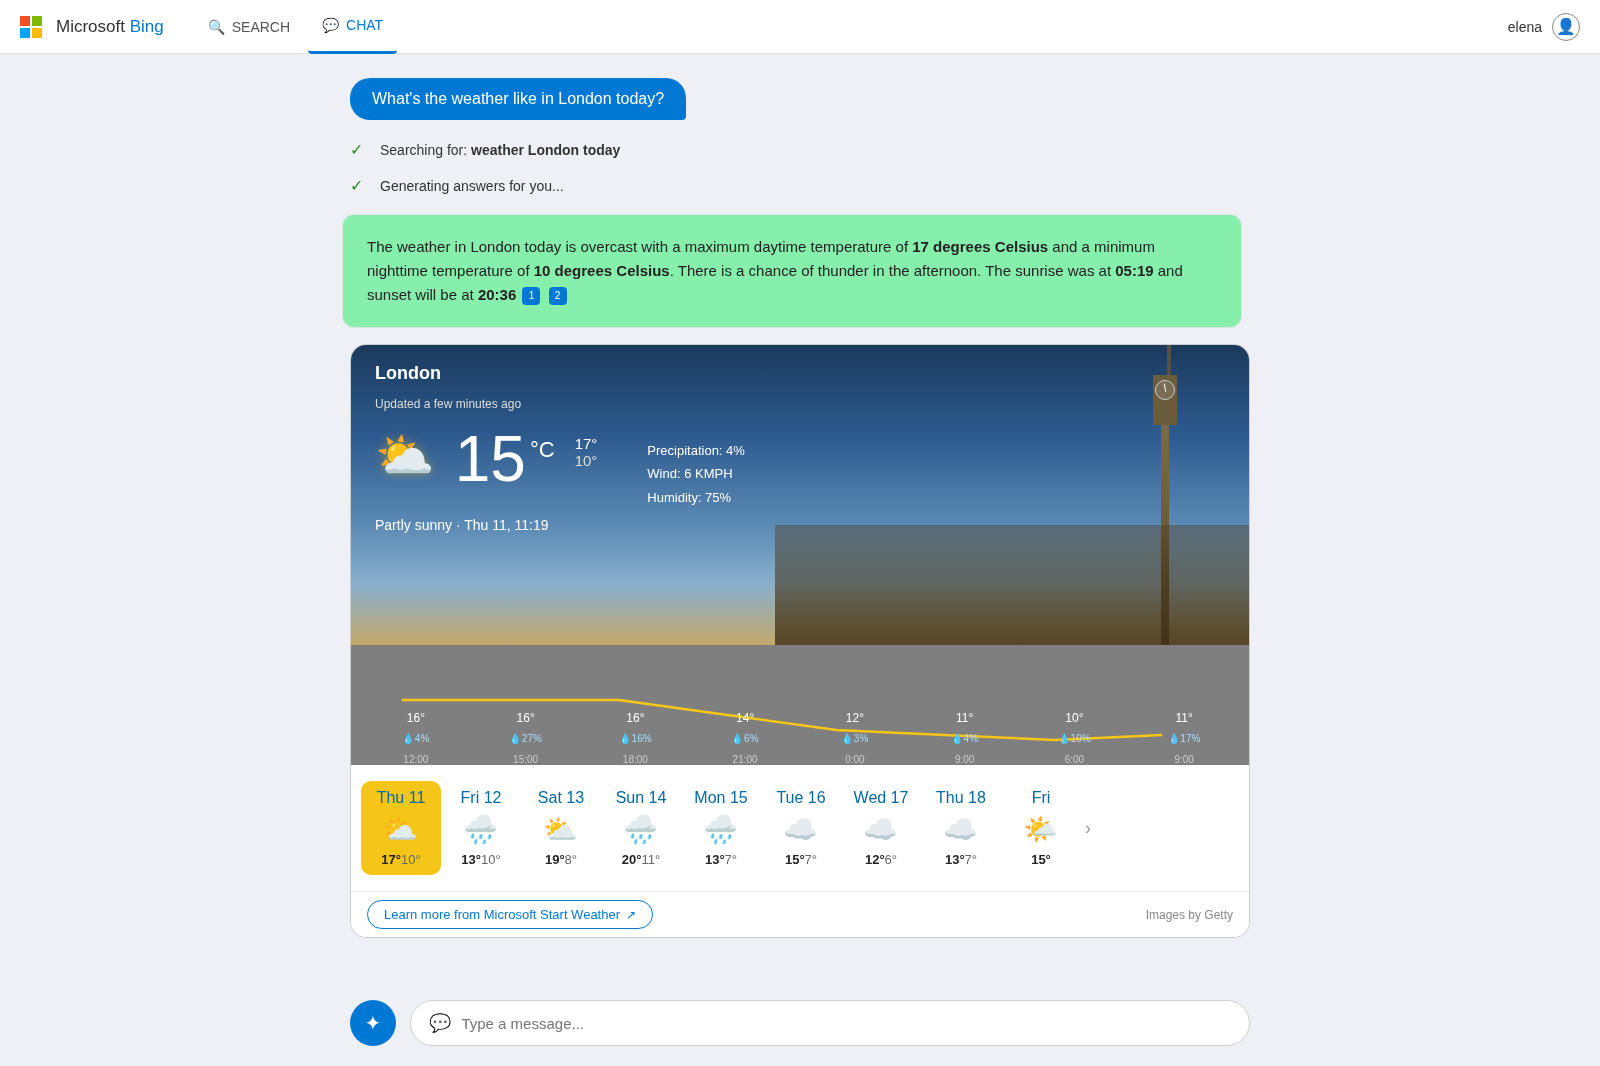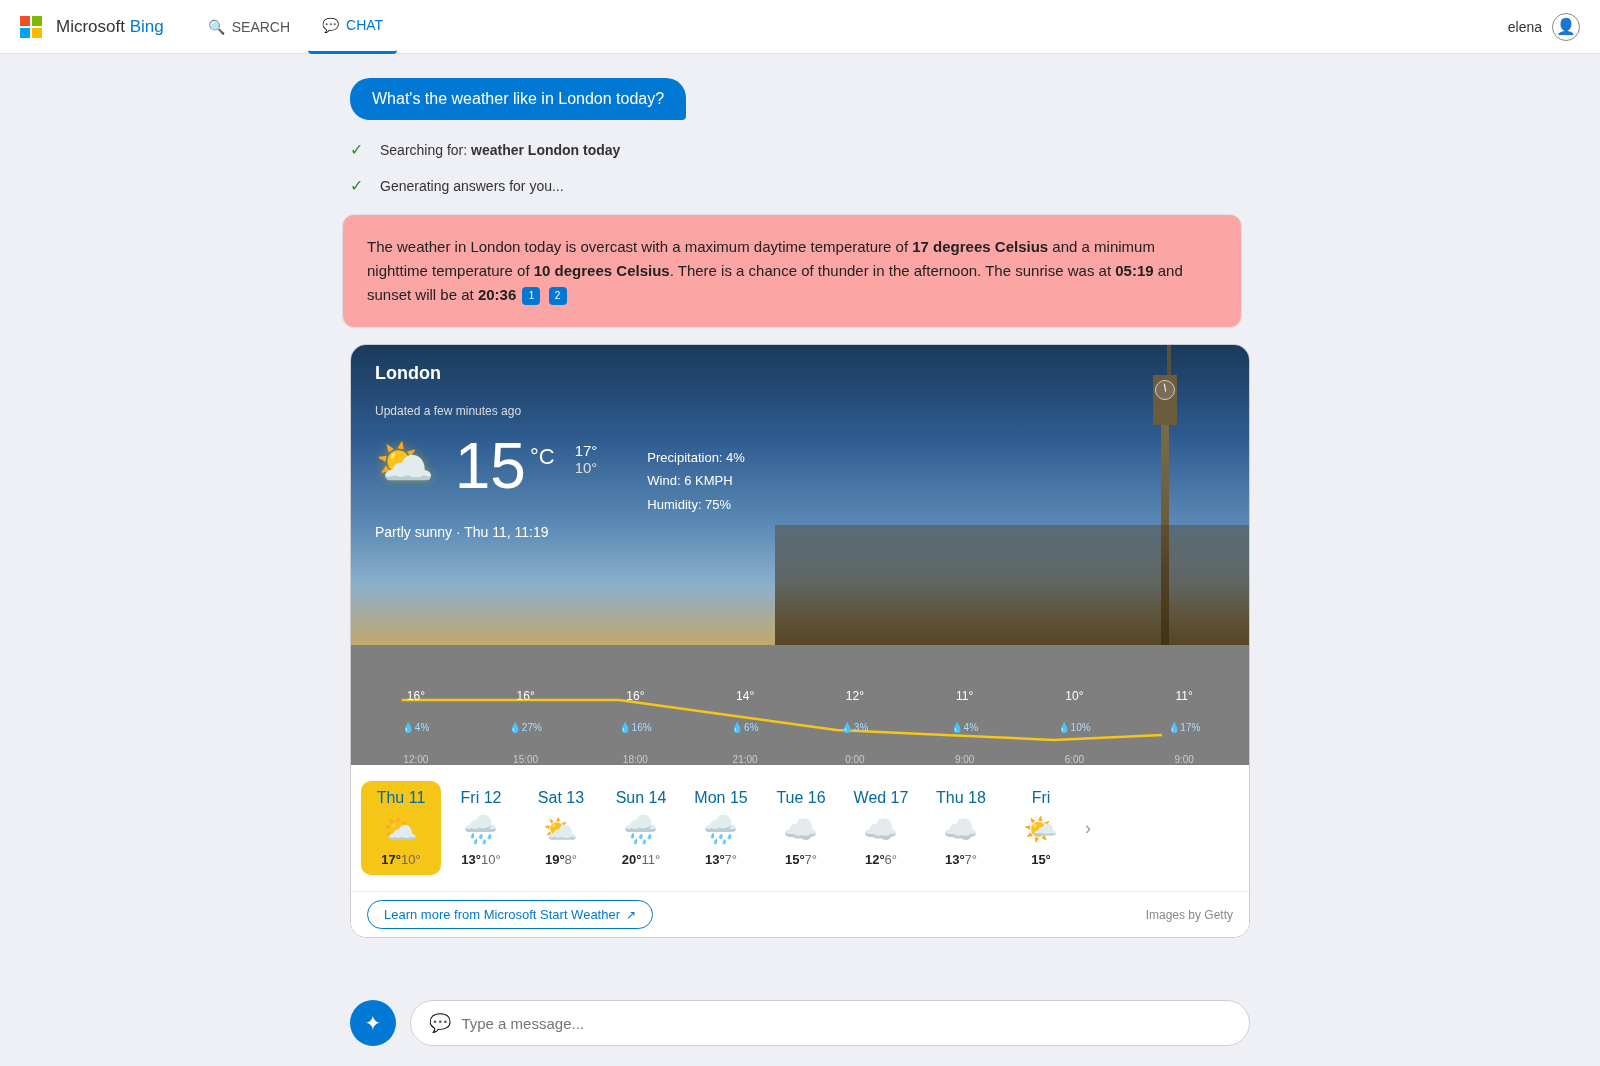--- a/index.html
+++ b/index.html
@@ -127,21 +127,21 @@
     .check-icon {
       width: 20px;
       height: 20px;
       color: #2a8a2a;
       font-size: 16px;
       flex-shrink: 0;
     }
 
     
     .answer-box {
-      background: #fca5a5;
+      background: #86efac;
       border: 1px solid #e0e0e0;
       border-radius: 12px;
       padding: 20px 24px;
       width: 100%;
       margin: 10px 16px 16px 0;
       font-size: 15px;
       line-height: 1.6;
       color: #222;
     }
     .answer-box p { margin-bottom: 0; }
@@ -214,21 +214,21 @@
       margin-bottom: 16px;
     }
     .weather-bg {
       background: linear-gradient(to bottom, #1a3a5c 0%, #2d5a8e 30%, #5b8ab5 60%, #8ab0cc 80%, #c4a86a 100%);
       position: relative;
       padding: 18px 24px 0 24px;
       height: 300px;
       overflow: hidden;
     }
     .weather-location { color: #fff; font-size: 18px; font-weight: 600; }
-    .weather-updated { color: #ddd; font-size: 12px; margin-top: 20px; }
+    .weather-updated { color: #ddd; font-size: 12px; margin-top: 13px; }
     .weather-main-row {
       display: flex;
       align-items: flex-start;
       margin-top: 16px;
       gap: 20px;
     }
     .weather-icon-big {
       font-size: 48px;
       color: #fff;
       text-shadow: 0 0 10px rgba(255,200,0,0.4);
@@ -275,21 +275,21 @@
       align-items: flex-end;
       position: relative;
       z-index: 2;
     }
     .fc-col {
       display: flex;
       flex-direction: column;
       align-items: center;
       font-size: 11px;
       color: #ddd;
-      gap: 19px;
+      gap: 8px;
       flex: 1;
     }
     .fc-temp { font-size: 12px; color: #fff; font-weight: 500; }
     .fc-rain { color: #aaddff; font-size: 10px; }
     .fc-time { color: #ccc; font-size: 10px; margin-top: 2px; }
     
     .curve-svg {
       position: absolute;
       top: 0; left: 0;
       width: 100%; height: 100%;

